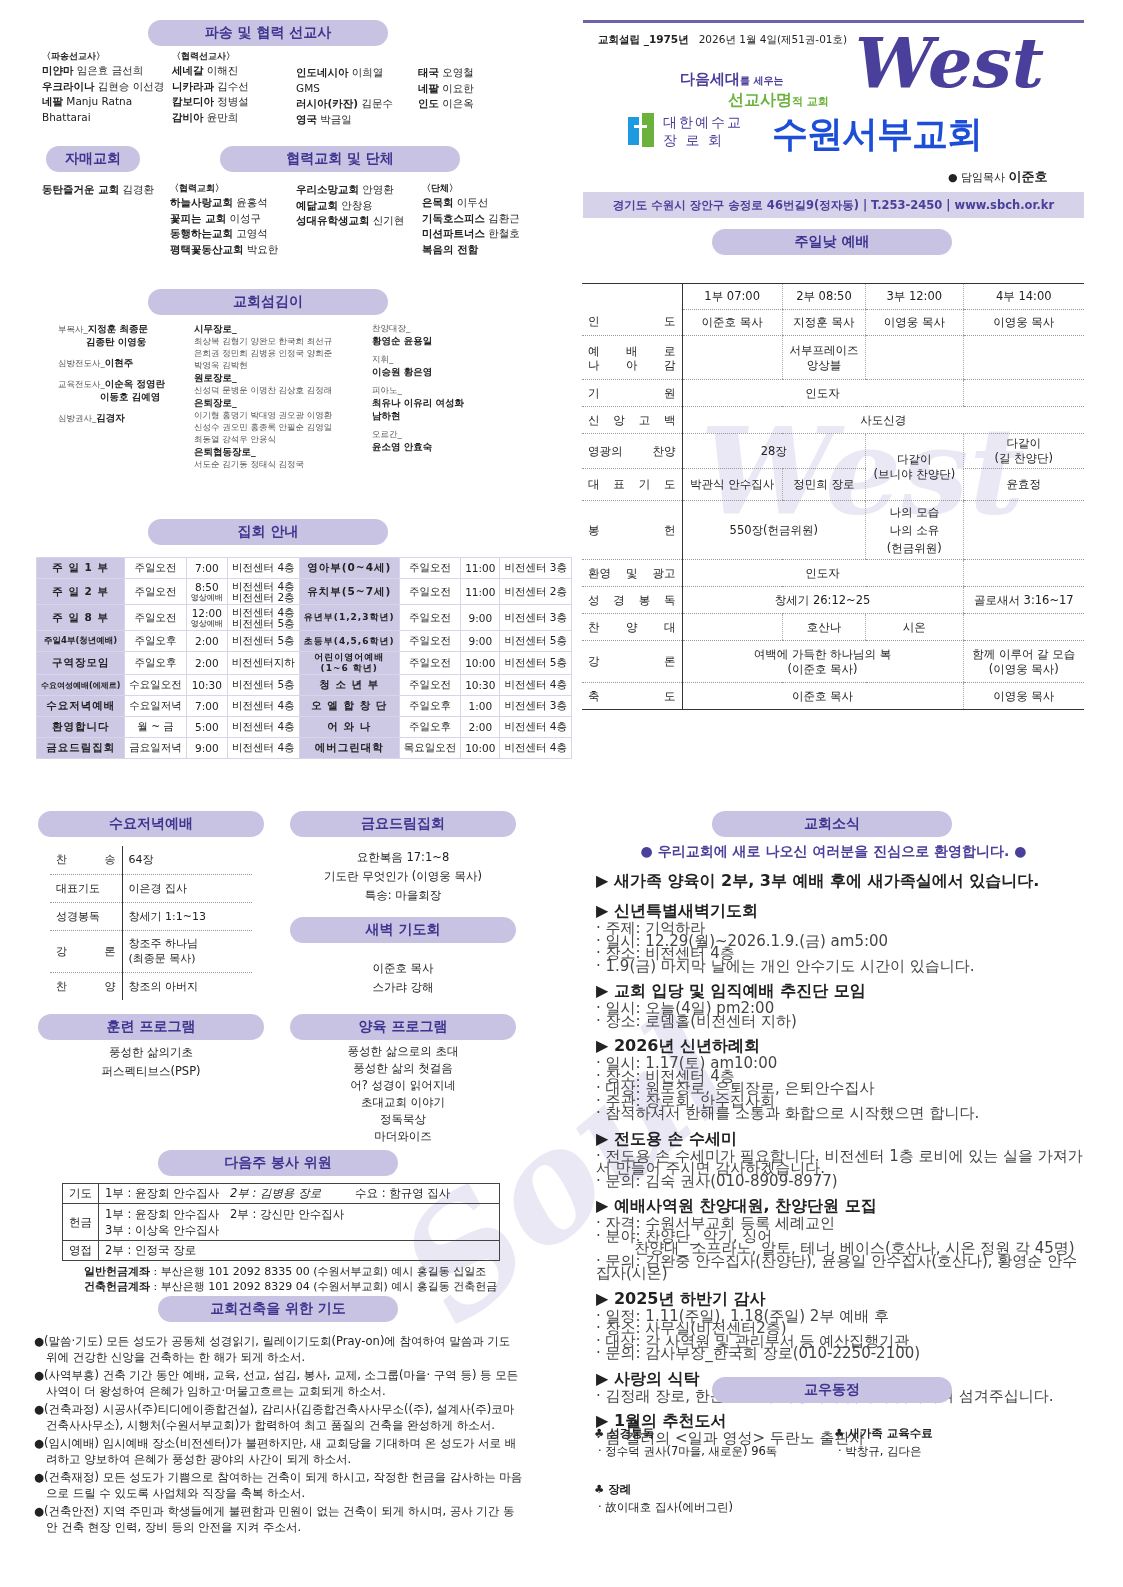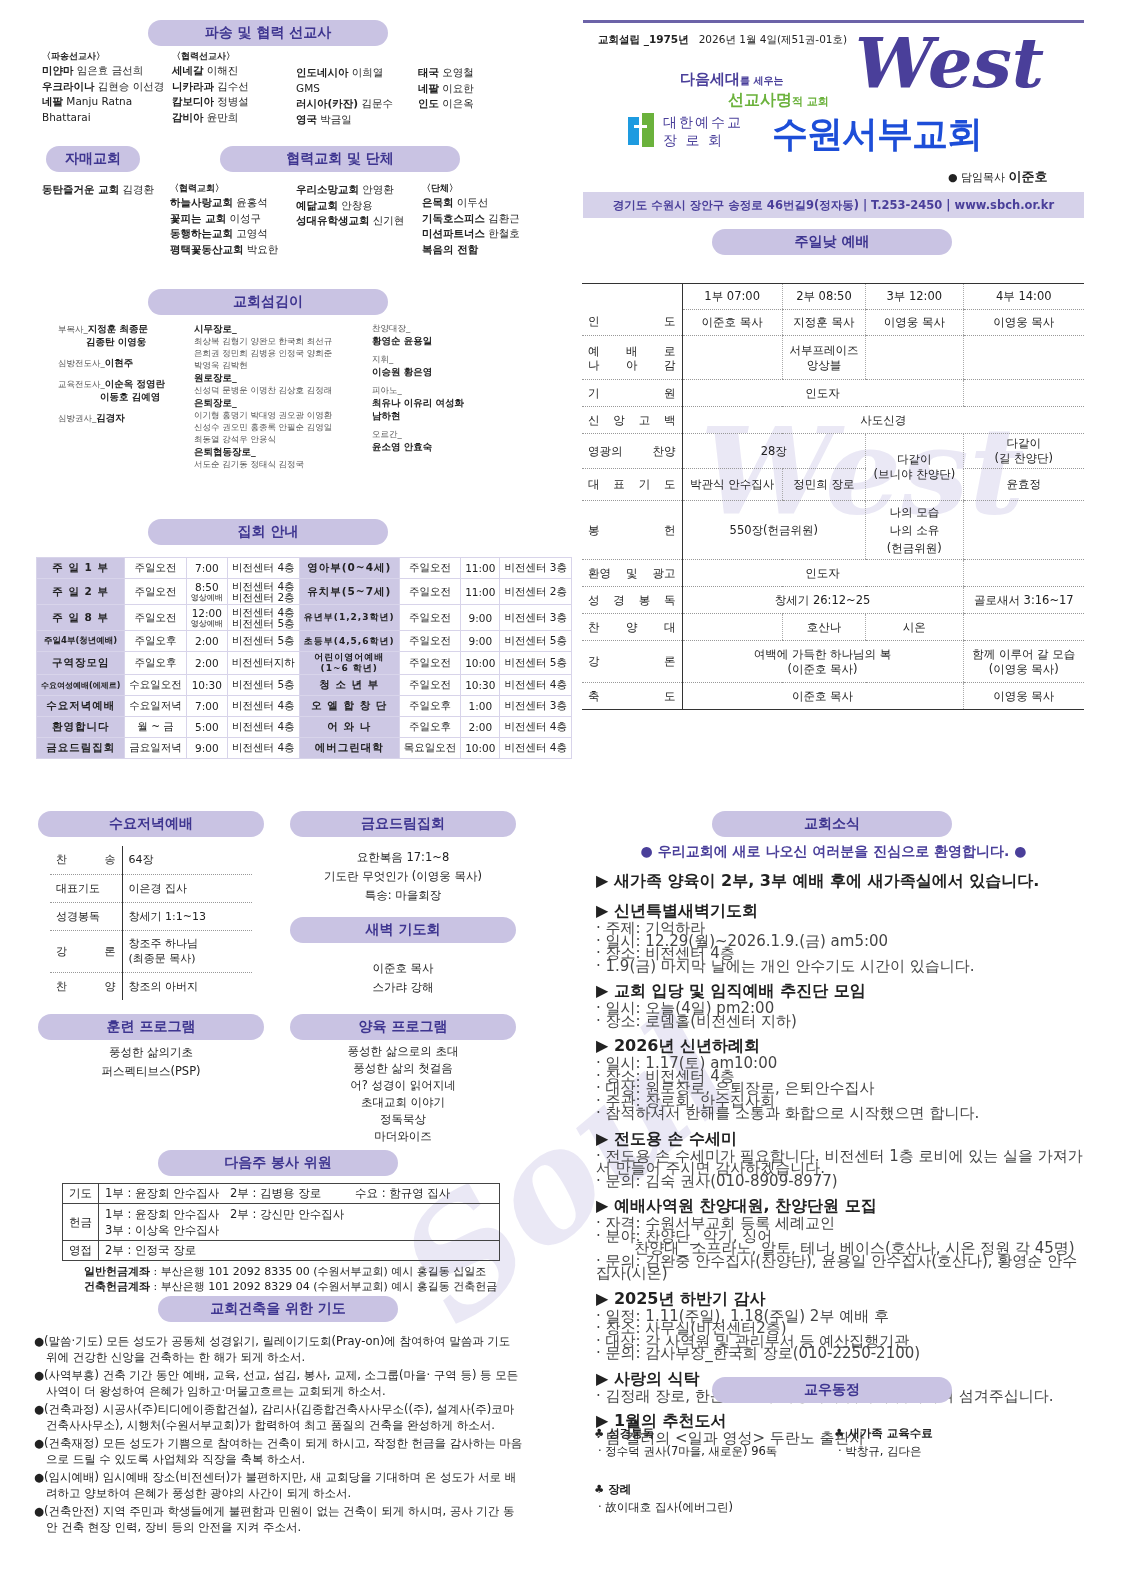--- a/index.html
+++ b/index.html
@@ -402,21 +402,21 @@
 </div>
 
 <div class="watermark" style="left:380px;top:1080px;font-size:150px;transform:rotate(-40deg);">Soul</div>
 
 <div class="pill" style="left:158px;top:1150px;width:240px;">다음주 봉사 위원</div>
 
 <table class="svc abs" style="left:62px;top:1183px;">
   <tbody>
       <tr>
     <td class="lab">기도</td>
-    <td><span style="display:inline-block;width:125px;">1부 :  윤장회 안수집사</span><span style="display:inline-block;width:125px;">2부 :  김병용 장로</span><span>수요 : 함규영 집사</span></td>
+    <td><span style="display:inline-block;width:125px;">1부 :  윤장회 안수집사</span><span style="display:inline-block;width:125px;font-style:italic;">2부 :  김병용 장로</span><span>수요 : 함규영 집사</span></td>
   </tr>
   <tr>
     <td class="lab">헌금</td>
     <td style="line-height:16px;"><span style="display:inline-block;width:125px;">1부 :  윤장회 안수집사</span><span>2부 :  강신만 안수집사</span><br><span>3부 :  이상옥 안수집사</span></td>
   </tr>
   <tr>
     <td class="lab">영접</td>
     <td>2부 :  인정국 장로</td>
   </tr>
 </tbody>
@@ -426,22 +426,22 @@
   <div><b>일반헌금계좌</b><span> : 부산은행 101  2092 8335 00 (수원서부교회) 예시 홍길동 십일조</span></div>
   <div><b>건축헌금계좌</b><span> : 부산은행 101  2092 8329 04 (수원서부교회) 예시 홍길동 건축헌금</span></div>
 </div>
 
 <div class="pill" style="left:158px;top:1296px;width:240px;">교회건축을 위한 기도</div>
 
 <div class="abs prayer" style="left:34px;top:1333px;width:490px;">
   <p>●(말씀·기도) 모든 성도가 공동체 성경읽기, 릴레이기도회(Pray-on)에 참여하여 말씀과 기도 위에 건강한 신앙을 건축하는 한 해가 되게 하소서.</p>
   <p>●(사역부흥) 건축 기간 동안 예배, 교육, 선교, 섬김, 봉사, 교제, 소그룹(마을· 구역 등) 등 모든 사역이 더 왕성하여 은혜가 임하고·머물고흐르는 교회되게 하소서.</p>
   <p>●(건축과정) 시공사(주)티디에이종합건설), 감리사(김종합건축사사무소((주), 설계사(주)코마건축사사무소), 시행처(수원서부교회)가 합력하여 최고 품질의 건축을 완성하게 하소서.</p>
+  <p>●(임시예배) 임시예배 장소(비전센터)가 불편하지만, 새 교회당을 기대하며 온 성도가 서로 배려하고 양보하여 은혜가 풍성한 광야의 사간이 되게 하소서.</p>
   <p>●(건축재정) 모든 성도가 기쁨으로 참여하는 건축이 되게 하시고, 작정한 헌금을 감사하는 마음으로 드릴 수 있도록 사업체와 직장을 축복 하소서.</p>
-  <p>●(임시예배) 임시예배 장소(비전센터)가 불편하지만, 새 교회당을 기대하며 온 성도가 서로 배려하고 양보하여 은혜가 풍성한 광야의 사간이 되게 하소서.</p>
   <p>●(건축안전) 지역 주민과 학생들에게 불편함과 민원이 없는 건축이 되게 하시며, 공사 기간 동안 건축 현장 인력, 장비 등의 안전을 지켜 주소서.</p>
 </div>
 
 <div class="pill" style="left:712px;top:811px;width:240px;">교회소식</div>
 <div class="abs" style="left:583px;top:843px;width:501px;text-align:center;color:#4a3f9a;font-weight:bold;font-size:14px;">●  우리교회에 새로 나오신 여러분을 진심으로 환영합니다.  ●</div>
 
 <div class="abs notice" style="left:596px;top:862px;width:490px;">
   <h4>▶ 새가족 양육이 2부, 3부 예배 후에 새가족실에서 있습니다.</h4>
   <h4>▶ 신년특별새벽기도회</h4>
   <div>· 주제: 기억하라</div>

